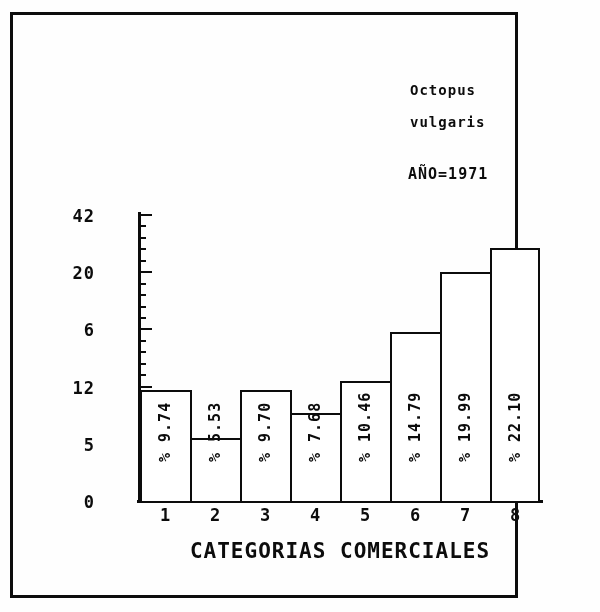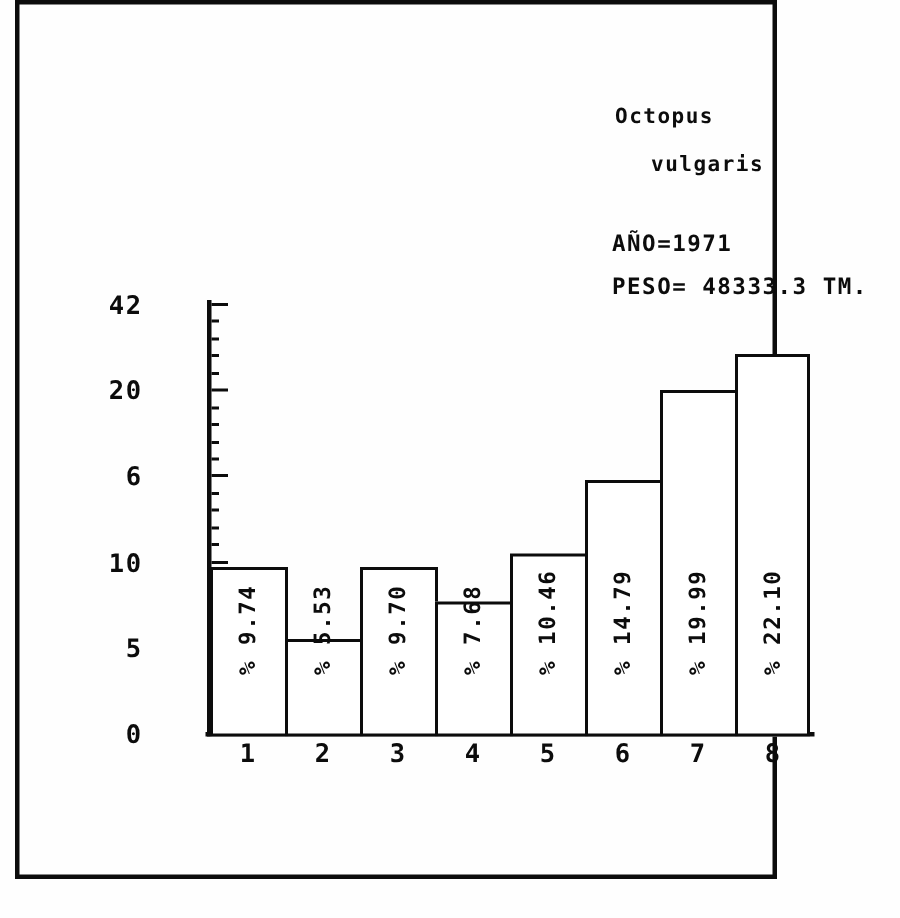--- a/index.html
+++ b/index.html
@@ -9,35 +9,35 @@
   #canvas {
     position: relative;
     width: 600px; height: 612px;
     background: #fefefe;
     overflow: hidden;
     font-family: "DejaVu Sans Mono", "Liberation Mono", monospace;
     color: #0c0c0c;
   }
   #frame {
     position: absolute;
-    left: 10px; top: 0;
+    left: 10px; top: 12px;
     width: 508px; height: 586px;
     border: 3px solid #0c0c0c;
     box-sizing: border-box;
   }
   .annot {
     position: absolute;
     font-weight: bold;
     letter-spacing: 1px;
     white-space: nowrap;
   }
   .annot-sm { font-size: 14px; }
   .annot-lg { font-size: 15px; }
   #annot-species1 { left: 397px; top: 67px; }
-  #annot-species2 { left: 397px; top: 99px; margin-left: 24px; }
+  #annot-species2 { left: 397px; top: 99px; }
   #annot-year     { left: 395px; top: 150px; }
   #annot-weight   { left: 395px; top: 179px; }
 
   #plot { position: absolute; left: 0; top: 0; width: 600px; height: 612px; }
 
   .y-axis-line {
     position: absolute;
     left: 125px; top: 197px;
     width: 3px; height: 291px;
     background: #0c0c0c;
@@ -95,21 +95,20 @@
 </style>
 </head>
 <body>
 
 <div id="canvas">
   <div id="frame">
 
     <div class="annot annot-sm" id="annot-species1">Octopus</div>
     <div class="annot annot-sm" id="annot-species2">vulgaris</div>
     <div class="annot annot-lg" id="annot-year">AÑO=1971</div>
-    <div class="annot annot-lg" id="annot-weight">PESO= 48333.3 TM.</div>
 
     <div id="plot">
       <div class="y-axis-line"></div>
       <div class="x-axis-line"></div>
       <div id="yticks">
           <div class="ytick minor" style="top: 474px;"></div>
           <div class="ytick minor" style="top: 462px;"></div>
           <div class="ytick minor" style="top: 451px;"></div>
           <div class="ytick minor" style="top: 439px;"></div>
           <div class="ytick major" style="top: 428px;"></div>
@@ -130,21 +129,21 @@
           <div class="ytick major" style="top: 256px;"></div>
           <div class="ytick minor" style="top: 245px;"></div>
           <div class="ytick minor" style="top: 233px;"></div>
           <div class="ytick minor" style="top: 222px;"></div>
           <div class="ytick minor" style="top: 210px;"></div>
           <div class="ytick major" style="top: 199px;"></div>
         </div>
       <div id="ylabels">
           <div class="ylabel" style="top: 477px;">0</div>
           <div class="ylabel" style="top: 420px;">5</div>
-          <div class="ylabel" style="top: 363px;">10</div>
+          <div class="ylabel" style="top: 363px;">12</div>
           <div class="ylabel" style="top: 305px;">6</div>
           <div class="ylabel" style="top: 248px;">20</div>
           <div class="ylabel" style="top: 191px;">42</div>
         </div>
       <div id="bars">
           <div class="bar" style="left: 127px; width: 52px; top: 375px; height: 113px;"></div>
           <div class="bar" style="left: 177px; width: 52px; top: 423px; height: 65px;"></div>
           <div class="bar" style="left: 227px; width: 52px; top: 375px; height: 113px;"></div>
           <div class="bar" style="left: 277px; width: 52px; top: 398px; height: 90px;"></div>
           <div class="bar" style="left: 327px; width: 52px; top: 366px; height: 122px;"></div>
@@ -167,14 +166,15 @@
           <div class="cat-label" style="left: 187px;">2</div>
           <div class="cat-label" style="left: 237px;">3</div>
           <div class="cat-label" style="left: 287px;">4</div>
           <div class="cat-label" style="left: 337px;">5</div>
           <div class="cat-label" style="left: 387px;">6</div>
           <div class="cat-label" style="left: 437px;">7</div>
           <div class="cat-label" style="left: 487px;">8</div>
         </div>
     </div>
 
+    <div id="xlabel">CATEGORIAS COMERCIALES</div>
   </div>
 </div>
 
 </body></html>

